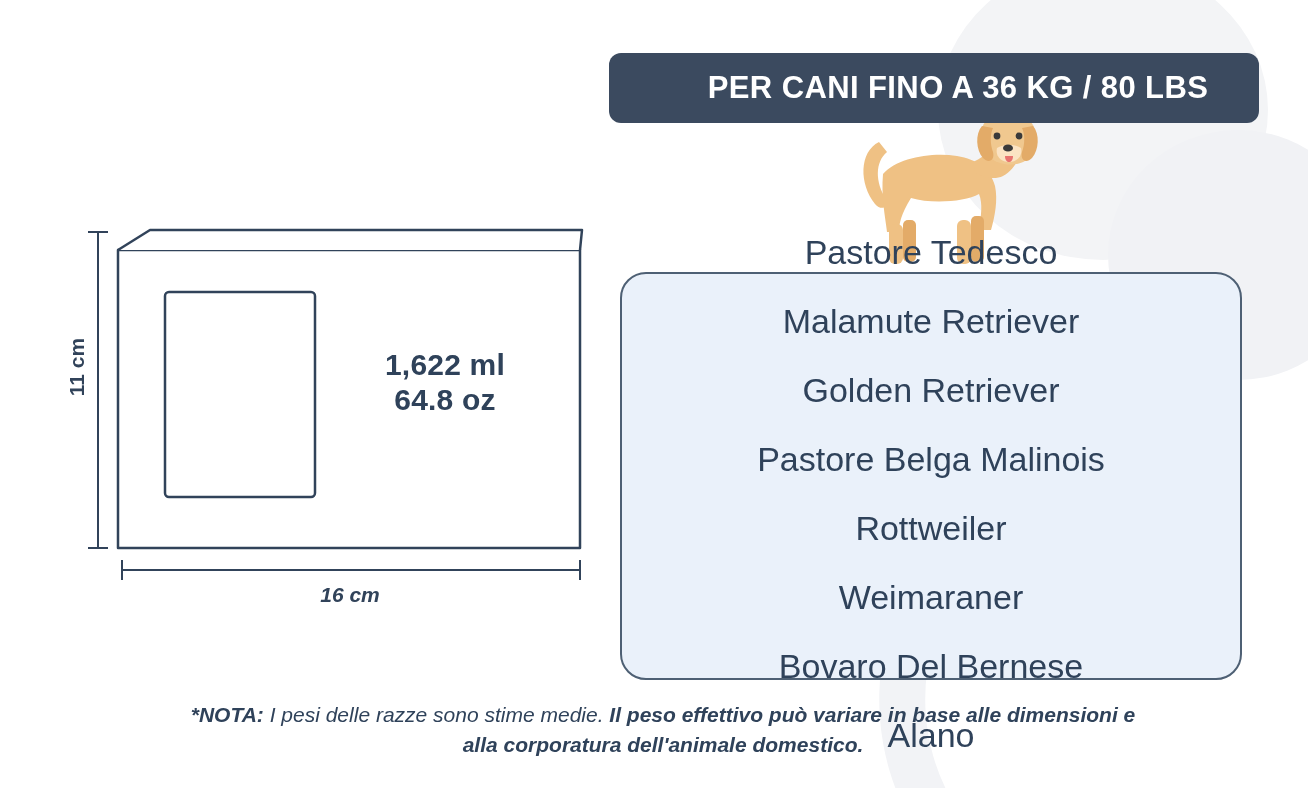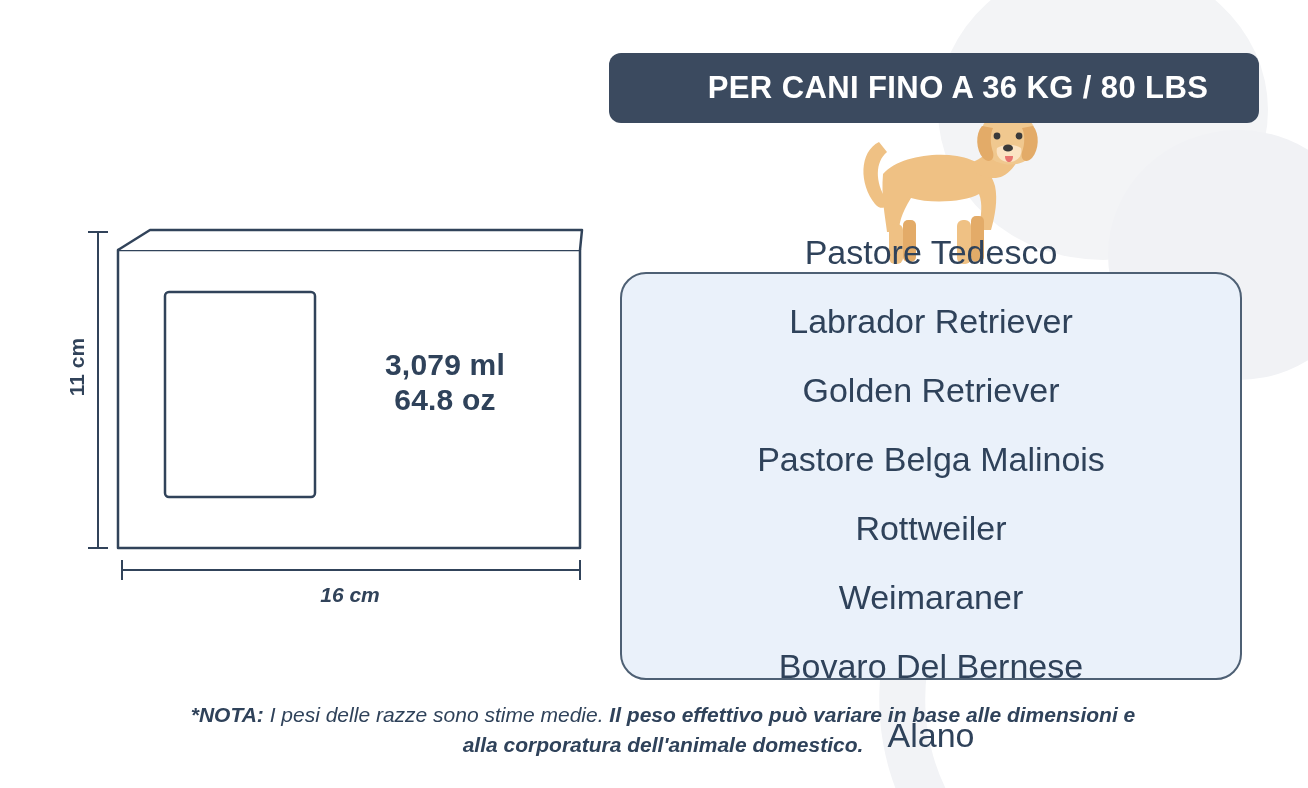--- a/index.html
+++ b/index.html
@@ -203,21 +203,21 @@
     <line x1="98" y1="232" x2="98" y2="548" stroke="#31435a" stroke-width="2"></line>
     <line x1="88" y1="232" x2="108" y2="232" stroke="#31435a" stroke-width="2"></line>
     <line x1="88" y1="548" x2="108" y2="548" stroke="#31435a" stroke-width="2"></line>
 
     <line x1="122" y1="570" x2="580" y2="570" stroke="#31435a" stroke-width="2"></line>
     <line x1="122" y1="560" x2="122" y2="580" stroke="#31435a" stroke-width="2"></line>
     <line x1="580" y1="560" x2="580" y2="580" stroke="#31435a" stroke-width="2"></line>
   </svg>
 
   <div class="volume-label">
-    <span>3,079 ml</span>
+    <span>1,622 ml</span>
     <span class="l2">64.8 oz</span>
   </div>
 
   <div class="dim-height">11 cm</div>
   <div class="dim-width">16 cm</div>
 </div>
 
 <div class="header-pill">
   <span>PER CANI FINO A 36 KG / 80 LBS</span>
 </div>
@@ -256,21 +256,21 @@
     <circle cx="174" cy="24" r="3.4" fill="#3a3a3a"></circle>
 
     <ellipse cx="163" cy="36" rx="5" ry="3.6" fill="#3a3a3a"></ellipse>
 
     <path d="M160 44 C160 52 168 52 168 44 Z" fill="#e8736f"></path>
   </svg>
 </div>
 
 <div class="breeds-card">
   <div class="breed">Pastore Tedesco</div>
-  <div class="breed">Labrador Retriever</div>
+  <div class="breed">Malamute Retriever</div>
   <div class="breed">Golden Retriever</div>
   <div class="breed">Pastore Belga Malinois</div>
   <div class="breed">Rottweiler</div>
   <div class="breed">Weimaraner</div>
   <div class="breed">Bovaro Del Bernese</div>
   <div class="breed">Alano</div>
 </div>
 
 <div class="footnote">
   <b>*NOTA:</b><span> I pesi delle razze sono stime medie. </span><b>Il peso effettivo può variare in base alle dimensioni e alla corporatura dell'animale domestico.</b>

